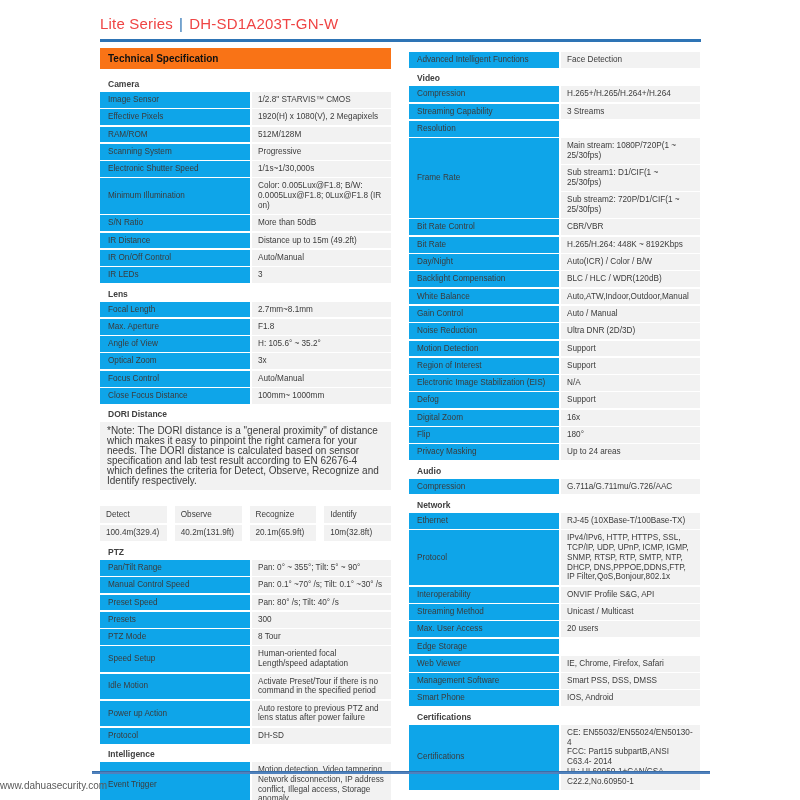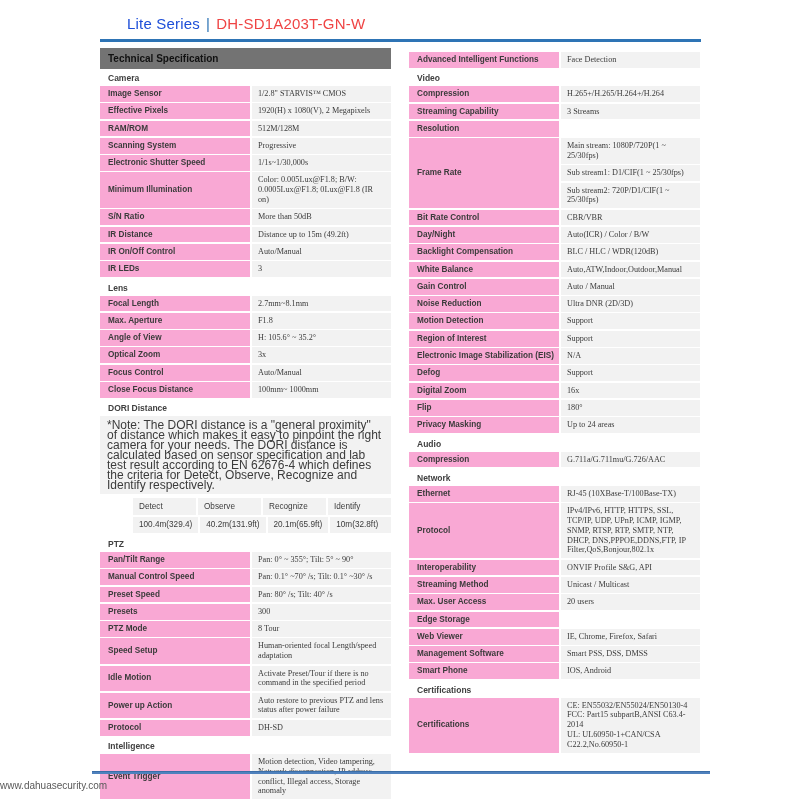--- a/index.html
+++ b/index.html
@@ -2,45 +2,45 @@
 <html><head>
 <meta charset="utf-8">
 <style>
   * { margin:0; padding:0; box-sizing:border-box; }
   html,body { width:800px; height:800px; background:#ffffff;
     font-family:"Liberation Sans", sans-serif; color:#3b3b3b; }
   .page { position:relative; width:800px; height:800px; overflow:hidden; }
 
   
   .page-title { position:absolute; left:100px; top:15px; font-size:15px; letter-spacing:.2px; }
-  .series { color:#1d4ed8;margin-left:27px; }
+  .series { color:#ef4444; }
   .sep { color:#2E74B5; padding:0 6px; }
   .model { color:#ef4444; }
   .title-rule { position:absolute; left:100px; top:39px; width:601px; height:3px; background:#2E74B5; }
 
   
   .col { position:absolute; top:48px; width:291px; }
   .col-left  { left:100px; }
   .col-right { left:409px; top:52px; }
 
-  .techspec-header { background:#737373; color:#111; font-weight:bold;
-    font-size:10px; padding:5px 8px; margin-bottom:0; }
+  .techspec-header { background:#f97316; color:#111; font-weight:bold;
+    font-size:10px; padding:5px 8px; margin-bottom:6px; }
 
   .section-title { font-weight:bold; color:#404040; font-size:8.5px; padding:4px 8px 3px; }
 
   .spec-row { display:flex; gap:2px; margin-bottom:1.5px; }
-  .spec-label { flex:0 0 150px; background:#f9a8d4; font-size:8.2px; line-height:9.8px;
-    padding:3px 5px 3px 8px; display:flex; align-items:center;font-weight:bold; }
-  .spec-values { flex:1; display:flex; flex-direction:column; gap:1.5px;font-family:Liberation Serif, serif; }
+  .spec-label { flex:0 0 150px; background:#0ea5e9; font-size:8.2px; line-height:9.8px;
+    padding:3px 5px 3px 8px; display:flex; align-items:center; }
+  .spec-values { flex:1; display:flex; flex-direction:column; gap:1.5px; }
   .spec-value { background:#f2f2f2; font-size:8.2px; line-height:9.8px; padding:3px 6px;
     flex:1; display:flex; align-items:center; white-space:pre-line; }
 
-  .dori-note { background:#f2f2f2; font-size:12px; line-height:10px;
-    padding:4px 7px; margin-bottom:4px; }
-  .dori-table { display:flex; gap:2px; margin-bottom:1.5px;margin-left:33px; }
+  .dori-note { background:#f2f2f2; font-size:10px; line-height:10px;
+    padding:4px 7px; margin-bottom:16px; }
+  .dori-table { display:flex; gap:8px; margin-bottom:1.5px; }
   .dori-cell { flex:1; background:#f2f2f2; font-size:8.2px; line-height:9.8px; padding:3.5px 6px; }
 
   
   .footer-rule { position:absolute; left:92px; top:771px; width:618px; height:3px;
     background:#4F81BD; border-top:1px solid #3a6ea8; }
   .footer-text { position:absolute; left:0; top:780px; width:800px; text-align:left;
     font-size:10px; color:#595959; }
 </style>
 </head>
 <body>
@@ -270,20 +270,26 @@
             <div class="spec-value">Sub stream2: 720P/D1/CIF(1 ~ 25/30fps)</div>
           </div>
         </div>
         <div class="spec-row">
           <div class="spec-label">Bit Rate Control</div>
           <div class="spec-values">
             <div class="spec-value">CBR/VBR</div>
           </div>
         </div>
         <div class="spec-row">
+          <div class="spec-label">Bit Rate</div>
+          <div class="spec-values">
+            <div class="spec-value">H.265/H.264: 448K ~ 8192Kbps</div>
+          </div>
+        </div>
+        <div class="spec-row">
           <div class="spec-label">Day/Night</div>
           <div class="spec-values">
             <div class="spec-value">Auto(ICR) / Color / B/W</div>
           </div>
         </div>
         <div class="spec-row">
           <div class="spec-label">Backlight Compensation</div>
           <div class="spec-values">
             <div class="spec-value">BLC / HLC / WDR(120dB)</div>
           </div>

